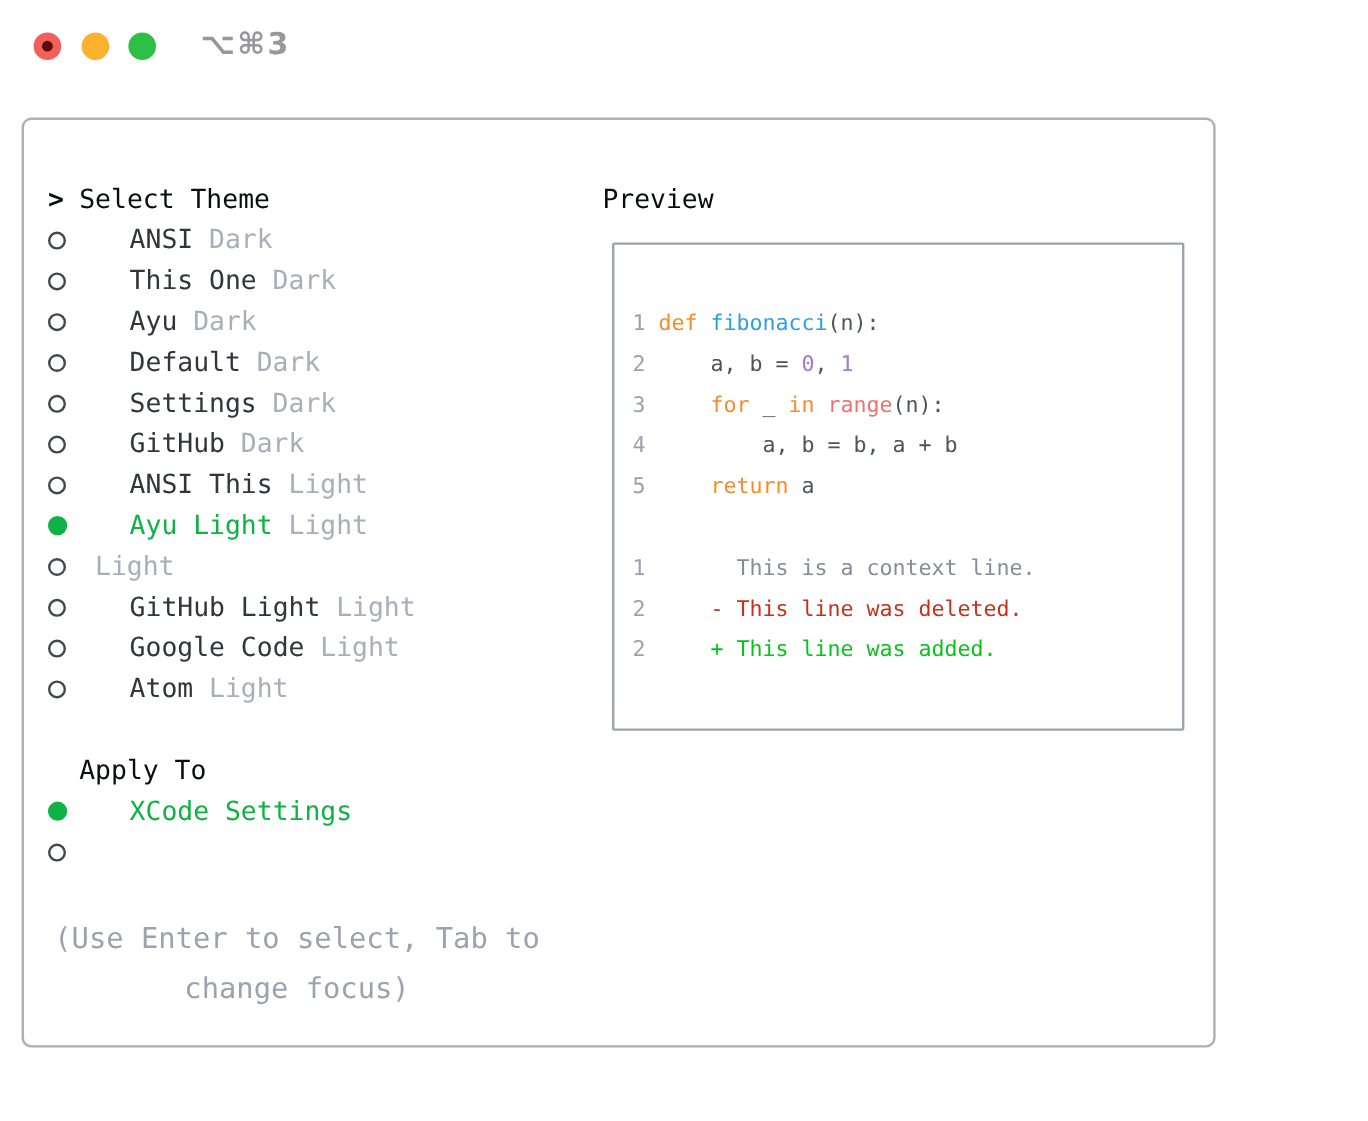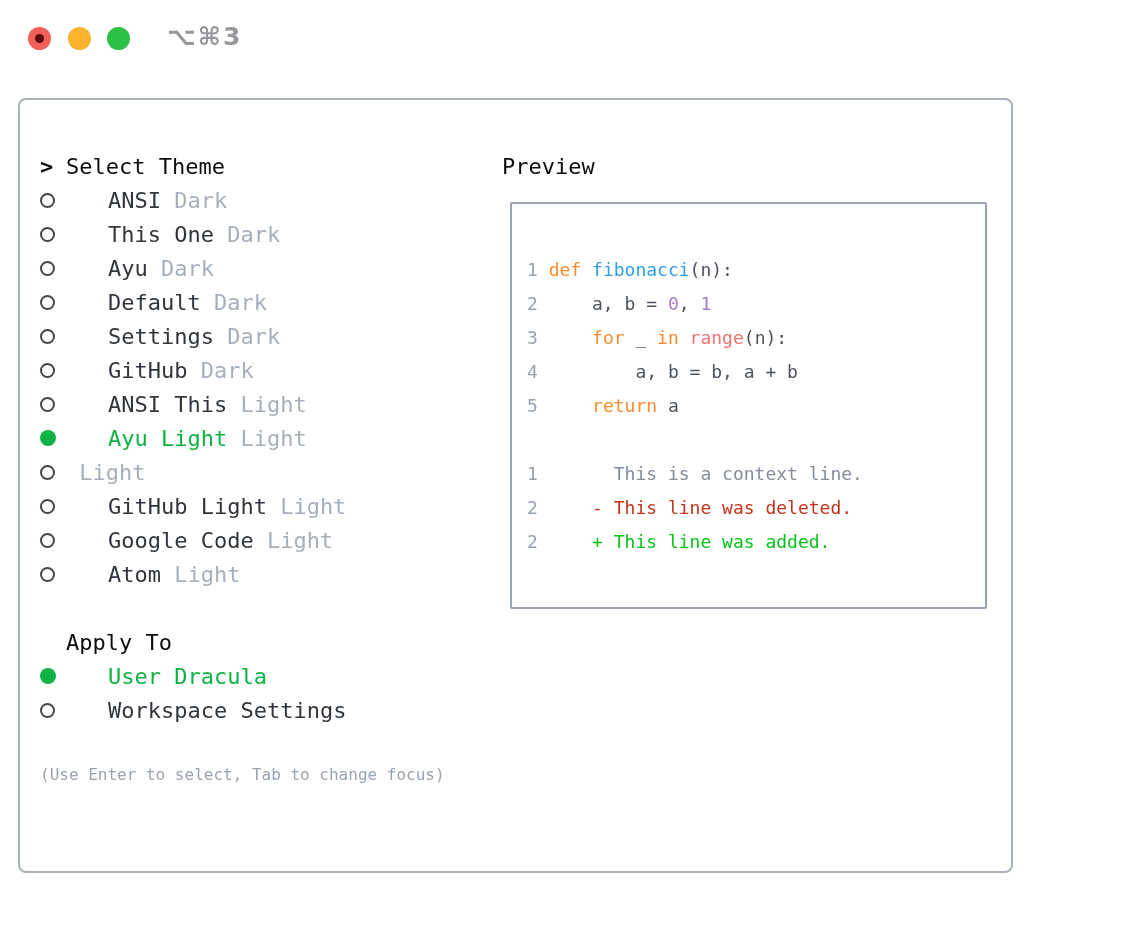--- a/index.html
+++ b/index.html
@@ -41,22 +41,22 @@
   .radio {
     width: 15px; height: 15px; border: 2px solid var(--c-radio_ring);
     border-radius: 50%; background: transparent;
   }
   .option.sel .radio { width: 16px; height: 16px; border: none; background: var(--c-selection_green); }
   .option .label { color: var(--c-item_text); margin-left: 42px; }
   .option.sel .label { color: var(--c-selection_green); }
   .option .tag { color: var(--c-tag_text); margin-left: 0.6em; }
   .spacer { height: 34px; }
   .hint {
-    width: 415px; font-size: 16px; line-height: 28px;
-    color: var(--c-hint_text); white-space: normal;
+    width: 415px; font-size: 24px; line-height: 42px;
+    color: var(--c-hint_text); white-space: normal; text-align: center;
   }
   
   .preview-header {
     position: absolute; left: 482px; top: 49px; height: 34px;
     display: flex; align-items: center;
     font-size: 22px; font-weight: normal; color: var(--c-header_text);
   }
   .preview-box {
     position: absolute; left: 490px; top: 102px; width: 477px; height: 407px;
     border: 2px solid var(--c-preview_border); border-radius: 2px; background: #fff;
@@ -177,28 +177,27 @@
       <div class="row">
         <span class="marker"></span>
         <span class="section-header">Apply To</span>
       </div>
 
       <div id="apply-list">
           <div class="row option sel">
     <span class="marker">
       <span class="radio"></span>
     </span>
-    <span class="label">User Dracula</span>
-
-  </div>
-          <div class="row option">
-    <span class="marker">
-      <span class="radio"></span>
-    </span>
-    <span class="label">Workspace Settings</span>
+    <span class="label">XCode Settings</span>
+
+  </div>
+          <div class="row option">
+    <span class="marker">
+      <span class="radio"></span>
+    </span>
 
   </div>
         </div>
 
       <div class="spacer"></div>
 
       <div class="hint">(Use Enter to select, Tab to change focus)</div>
     </div>
 
     <div class="preview-header">Preview</div>

